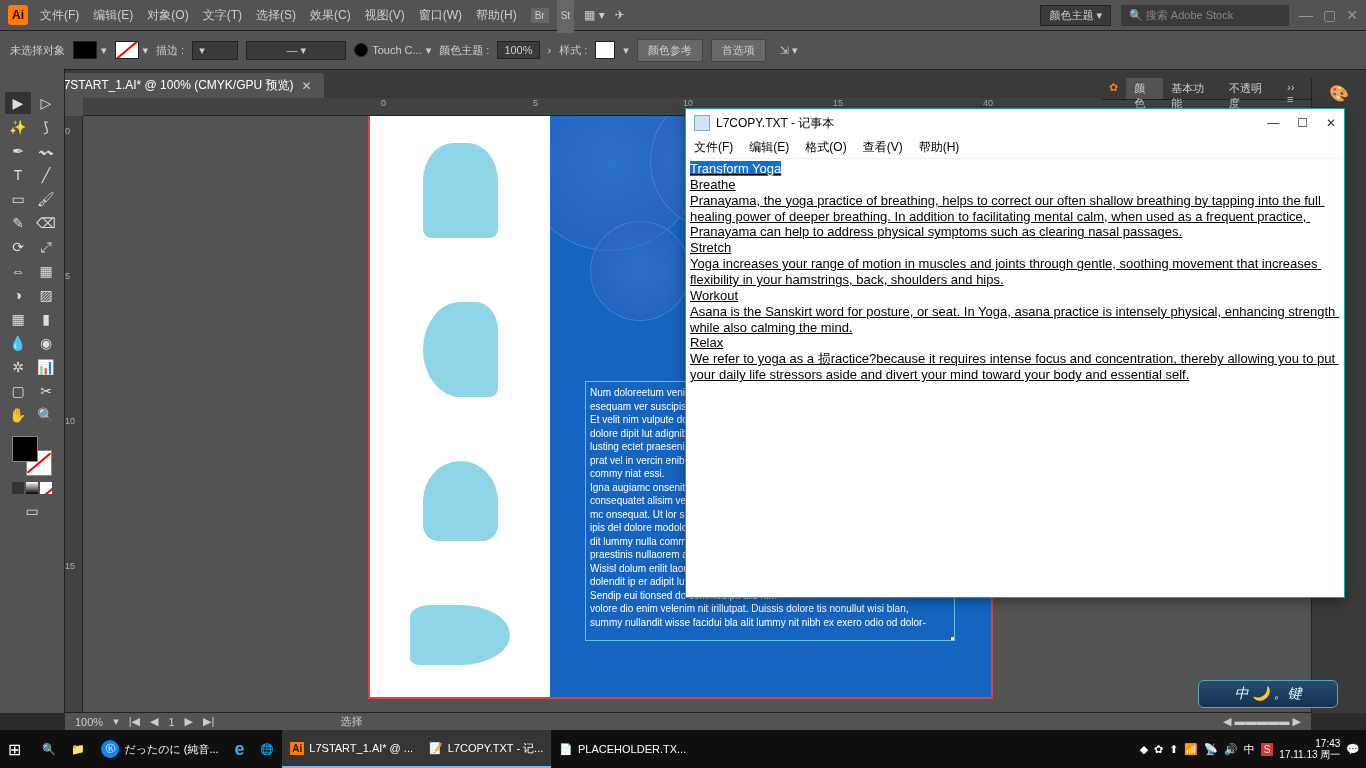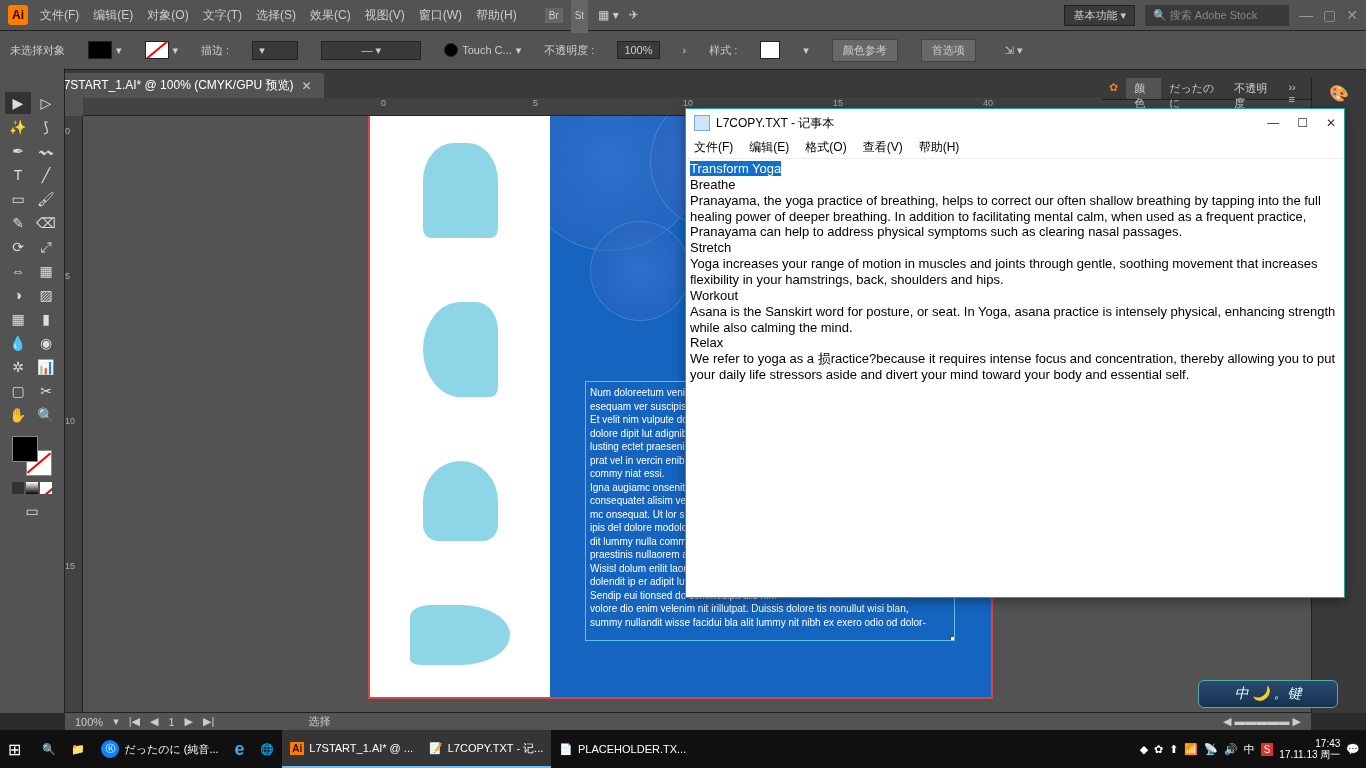--- a/index.html
+++ b/index.html
@@ -4,25 +4,25 @@
 <style>
 * { margin: 0; padding: 0; box-sizing: border-box; font-family: "Microsoft YaHei", sans-serif; }
 body { width: 1366px; height: 768px; background: #2b2b2b; overflow: hidden; position: relative; }
 
 
 .menu-bar { height: 30px; background: #535353; display: flex; align-items: center; padding: 0 8px; color: #ccc; font-size: 12px; }
 .ai-logo { width: 20px; height: 20px; background: #ff7c00; border-radius: 3px; display: flex; align-items: center; justify-content: center; color: #330000; font-weight: bold; font-size: 12px; margin-right: 12px; }
 .menu-bar span.menu-item { margin-right: 14px; cursor: pointer; }
 .menu-right { margin-left: auto; display: flex; align-items: center; gap: 10px; }
 .workspace-sel { background: #3a3a3a; padding: 2px 8px; font-size: 11px; border: 1px solid #222; }
-.search-box { background: #3a3a3a; padding: 3px 8px; font-size: 11px; width: 144px; color: #888; }
+.search-box { background: #3a3a3a; padding: 3px 8px; font-size: 11px; width: 168px; color: #888; }
 .win-ctrl { display: flex; gap: 10px; color: #999; font-size: 14px; }
 
 
-.control-bar { height: 40px; background: #535353; border-top: 1px solid #222; border-bottom: 1px solid #222; display: flex; align-items: center; padding: 0 10px; color: #ccc; font-size: 11px; gap: 23px; }
+.control-bar { height: 40px; background: #535353; border-top: 1px solid #222; border-bottom: 1px solid #222; display: flex; align-items: center; padding: 0 10px; color: #ccc; font-size: 11px; gap: 8px; }
 .ctrl-item { display: flex; align-items: center; gap: 4px; }
 .color-swatch { width: 24px; height: 18px; border: 1px solid #222; }
 .no-fill { background: #fff; position: relative; }
 .no-fill::after { content: ""; position: absolute; width: 26px; height: 2px; background: red; transform: rotate(-40deg); top: 7px; left: -2px; }
 .dropdown { background: #3a3a3a; padding: 2px 6px; border: 1px solid #222; }
 .btn { background: #686868; padding: 3px 10px; border: 1px solid #444; font-size: 11px; }
 
 
 .tab-bar { height: 28px; background: #3a3a3a; display: flex; align-items: flex-end; padding-left: 45px; }
 .tab { background: #535353; color: #fff; padding: 4px 12px; font-size: 12px; border-radius: 3px 3px 0 0; display: flex; align-items: center; gap: 8px; }
@@ -64,21 +64,21 @@
 
 
 .status-bar { position: absolute; bottom: 38px; left: 65px; right: 55px; height: 18px; background: #535353; border-top: 1px solid #222; display: flex; align-items: center; color: #ccc; font-size: 11px; padding: 0 10px; gap: 10px; }
 
 
 .notepad { position: absolute; left: 685px; top: 108px; width: 660px; height: 490px; background: #fff; border: 1px solid #1aa59c; box-shadow: 0 3px 12px rgba(0,0,0,.4); display: flex; flex-direction: column; }
 .np-title { height: 28px; background: #fff; display: flex; align-items: center; padding: 0 8px; font-size: 12px; }
 .np-icon { width: 16px; height: 16px; background: #cfe5f5; border: 1px solid #7ba9d0; margin-right: 6px; }
 .np-wins { margin-left: auto; display: flex; gap: 18px; font-size: 12px; color: #333; }
 .np-menu { height: 22px; background: #fff; display: flex; align-items: center; padding: 0 8px; font-size: 12px; gap: 16px; border-bottom: 1px solid #eee; }
-.np-body { flex: 1; padding: 2px 4px; font-family: "SimSun", monospace; font-size: 13px; line-height: 1.22; overflow: auto; white-space: pre-wrap; }
+.np-body { flex: 1; padding: 2px 4px; font-family: "SimSun", monospace; font-size: 13px; line-height: 1.22; overflow: auto; white-space: pre-wrap; text-decoration: underline; }
 .np-sel { background: #1070d0; color: #fff; }
 
 
 .taskbar { position: absolute; bottom: 0; left: 0; right: 0; height: 38px; background: #101010; display: flex; align-items: center; color: #fff; font-size: 11px; }
 .tb-item { height: 38px; display: flex; align-items: center; padding: 0 8px; gap: 5px; }
 .tb-item.active { background: #353535; border-bottom: 2px solid #76b9ed; }
 .tb-icon { width: 18px; height: 18px; display: inline-block; }
 .tb-right { margin-left: auto; display: flex; align-items: center; gap: 6px; padding-right: 6px; }
 .clock { text-align: right; font-size: 10px; line-height: 1.1; }
 
@@ -92,44 +92,44 @@
   <div class="ai-logo">Ai</div>
   <span class="menu-item">文件(F)</span>
   <span class="menu-item">编辑(E)</span>
   <span class="menu-item">对象(O)</span>
   <span class="menu-item">文字(T)</span>
   <span class="menu-item">选择(S)</span>
   <span class="menu-item">效果(C)</span>
   <span class="menu-item">视图(V)</span>
   <span class="menu-item">窗口(W)</span>
   <span class="menu-item">帮助(H)</span>
-  <span style="margin-left:14px;background:#666;padding:2px 4px;font-size:10px;">Br</span>
+  <span style="background:#666;padding:2px 4px;font-size:10px;">Br</span>
   <span style="margin-left:8px;background:#666;padding:12px 4px;font-size:10px;">St</span>
   <span style="margin-left:10px;">▦ ▾</span>
   <span style="margin-left:10px;">✈</span>
   <div class="menu-right">
-    <div class="workspace-sel"><span>基本功能</span> ▾</div>
+    <div class="workspace-sel"><span>颜色主题</span> ▾</div>
     <div class="search-box">🔍 <span>搜索 Adobe Stock</span></div>
     <div class="win-ctrl">
       <span>—</span>
       <span>▢</span>
       <span>✕</span>
     </div>
   </div>
 </div>
 
 <div class="control-bar">
   <span>未选择对象</span>
   <div class="ctrl-item"><div class="color-swatch" style="background:#000"></div>▾</div>
   <div class="ctrl-item"><div class="color-swatch no-fill"></div>▾</div>
   <span>描边 :</span>
   <div class="dropdown" style="width:46px">▾</div>
   <div class="dropdown" style="width:100px;text-align:center">— ▾</div>
   <div class="ctrl-item"><div class="color-swatch" style="background:#000;border-radius:50%;width:14px;height:14px"></div><span>Touch C...</span>▾</div>
-  <span>不透明度 :</span>
+  <span>颜色主题 :</span>
   <div class="dropdown">100%</div>
   <span>›</span>
   <span>样式 :</span>
   <div class="color-swatch" style="background:#fff;width:20px"></div>▾
   <div class="btn">颜色参考</div>
   <div class="btn">首选项</div>
   <span style="margin-left:6px">⇲ ▾</span>
 </div>
 
 <div class="tab-bar">
@@ -262,37 +262,37 @@
           </div>
         </div>
       </div>
     </div>
   </div>
 </div>
 
 <div class="panel-header">
   <span style="color:#ff7c00">✿</span>
   <span class="active">颜色</span>
-  <span>だったのに</span>
+  <span>基本功能</span>
   <span>不透明度</span>
   <span style="margin-left:auto">›› ≡</span>
 </div>
 <div class="right-tabs">
   <div style="color:#ccc;text-align:center;padding:6px;font-size:16px">🎨</div>
 </div>
 
 <div class="status-bar">
   <span>100%</span>
     <span>▾</span>
   <span>|◀</span>
   <span>◀</span>
   <span>1</span>
   <span>▶</span>
   <span>▶|</span>
-  <span style="margin-left:84px">选择</span>
+  <span style="margin-left:116px">选择</span>
   <span style="margin-left:auto">◀ ▬▬▬▬▬ ▶</span>
 </div>
 
 <div class="notepad">
   <div class="np-title">
     <div class="np-icon"></div>
     <span>L7COPY.TXT - 记事本</span>
     <div class="np-wins">
       <span>—</span>
       <span>☐</span>

